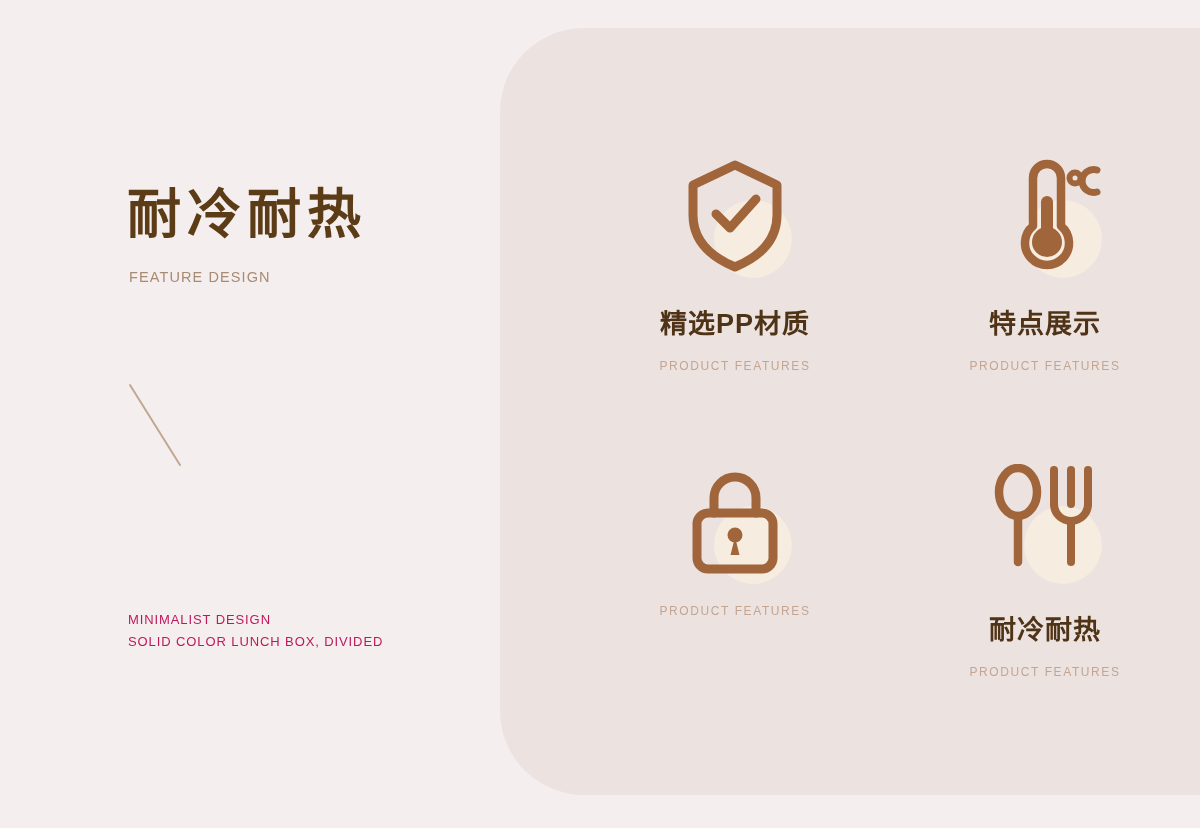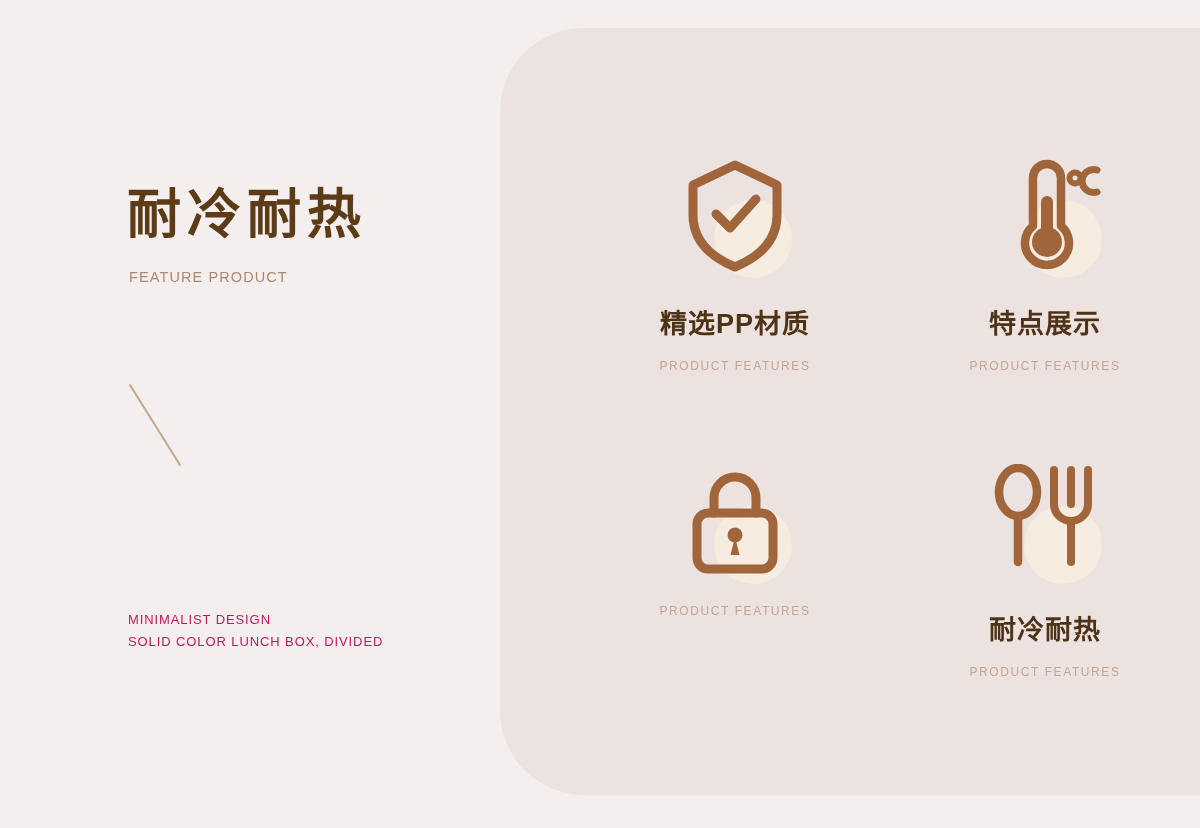--- a/index.html
+++ b/index.html
@@ -148,21 +148,21 @@
 </style>
 </head>
 <body>
 
 <div class="stage">
 
   <div class="feature-panel"></div>
 
   <div class="intro">
     <h1 class="intro-title">耐冷耐热</h1>
-    <div class="intro-subtitle">FEATURE PRODUCT</div>
+    <div class="intro-subtitle">FEATURE DESIGN</div>
   </div>
 
   <div class="intro-rule">
     <svg width="60" height="90" viewBox="0 0 60 90" aria-hidden="true">
       <line x1="3" y1="5" x2="53" y2="85" stroke="#c2a88f" stroke-width="2" stroke-linecap="round"></line>
     </svg>
   </div>
 
   <div class="intro-footer">
     <div>MINIMALIST DESIGN</div>

